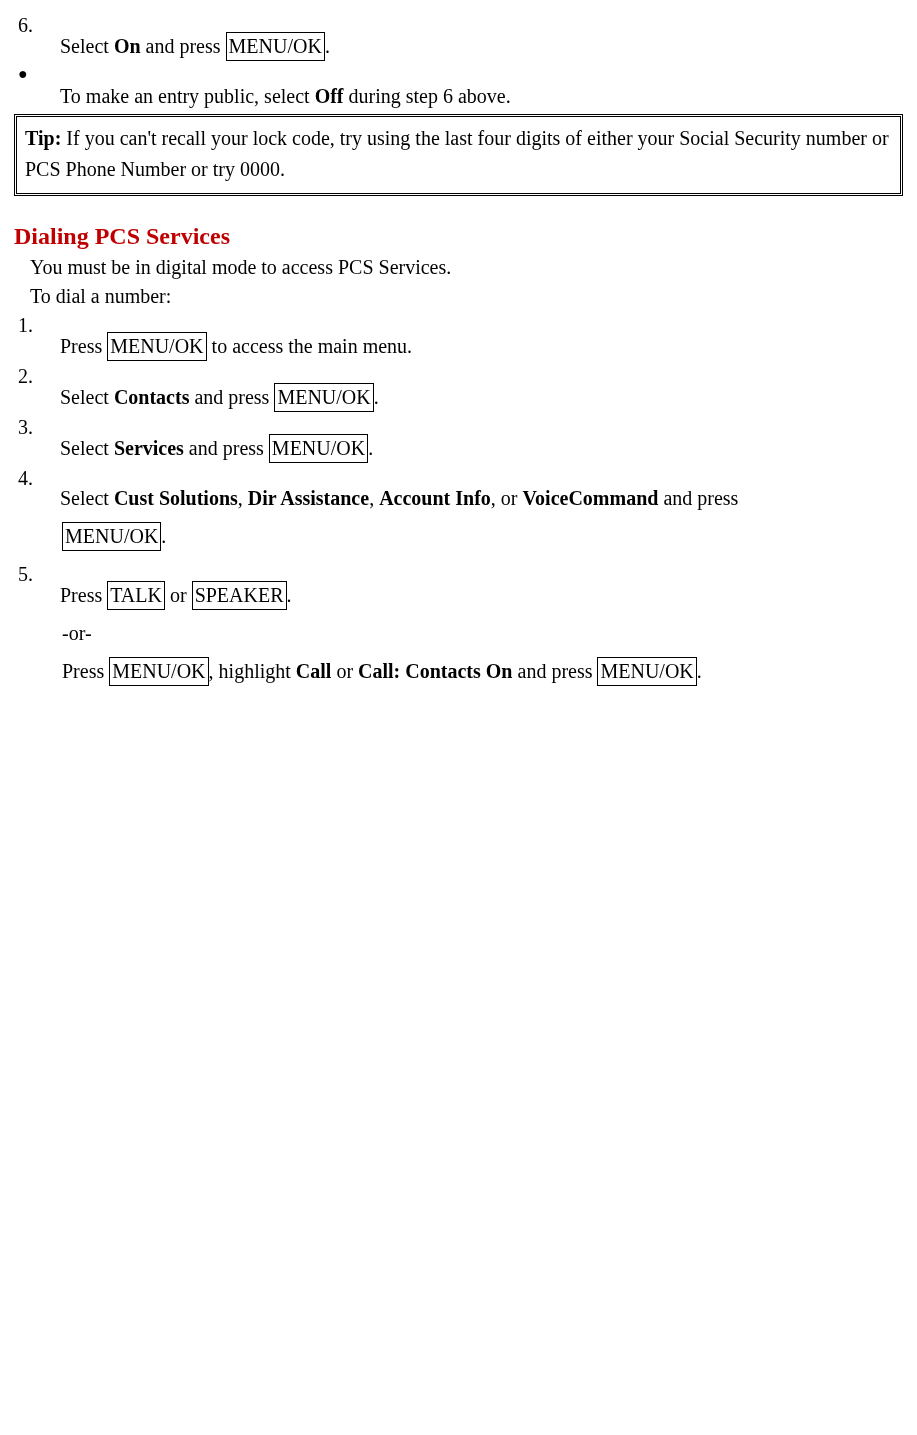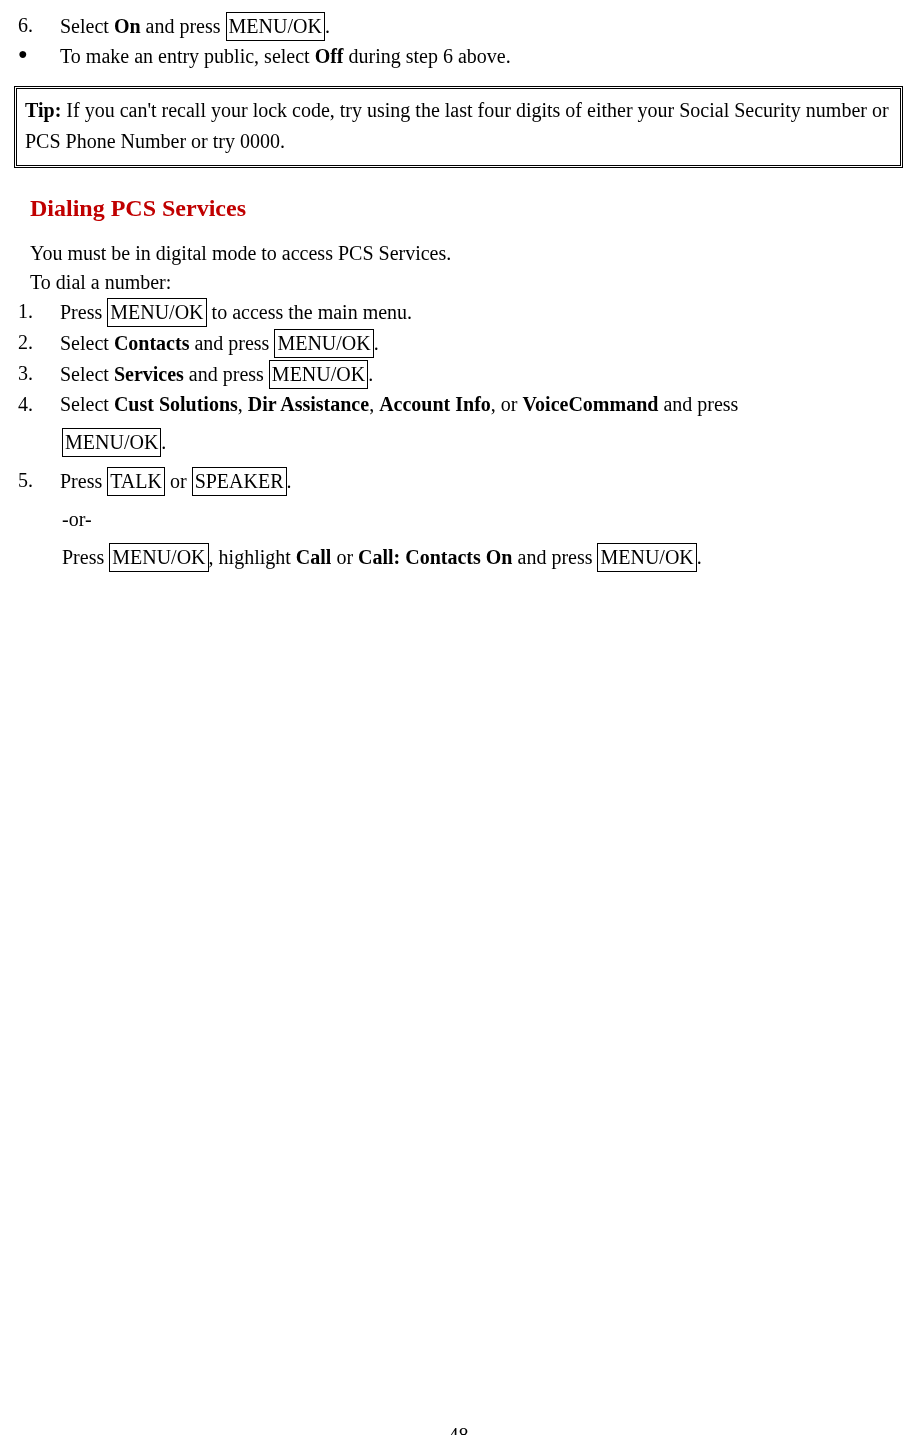--- a/index.html
+++ b/index.html
@@ -19,38 +19,39 @@
     }
     .marker {
       min-width: 42px;
       padding-left: 4px;
     }
     .bullet {
       font-size: 16px;
     }
     .content {
       flex: 1;
+      margin-top: 20px;
     }
     .key {
       border: 1px solid #000;
       padding: 0 2px;
       display: inline-block;
     }
     .b { font-weight: bold; }
     .tip-box {
       border: 3px double #000;
       padding: 6px 8px 8px 8px;
-      margin: 16px 0 24px 0;
+      margin: 4px 0 24px 0;
       line-height: 1.55;
     }
     .heading {
       color: #c00000;
       font-weight: bold;
       font-size: 24px;
-      margin: 16px;
+      margin: 0;
     }
     .body-line {
       margin: 2px 12px;
       padding-left: 4px;
     }
     .sub-indent {
       padding-left: 48px;
       margin: 10px 0;
     }
     .page-num {

